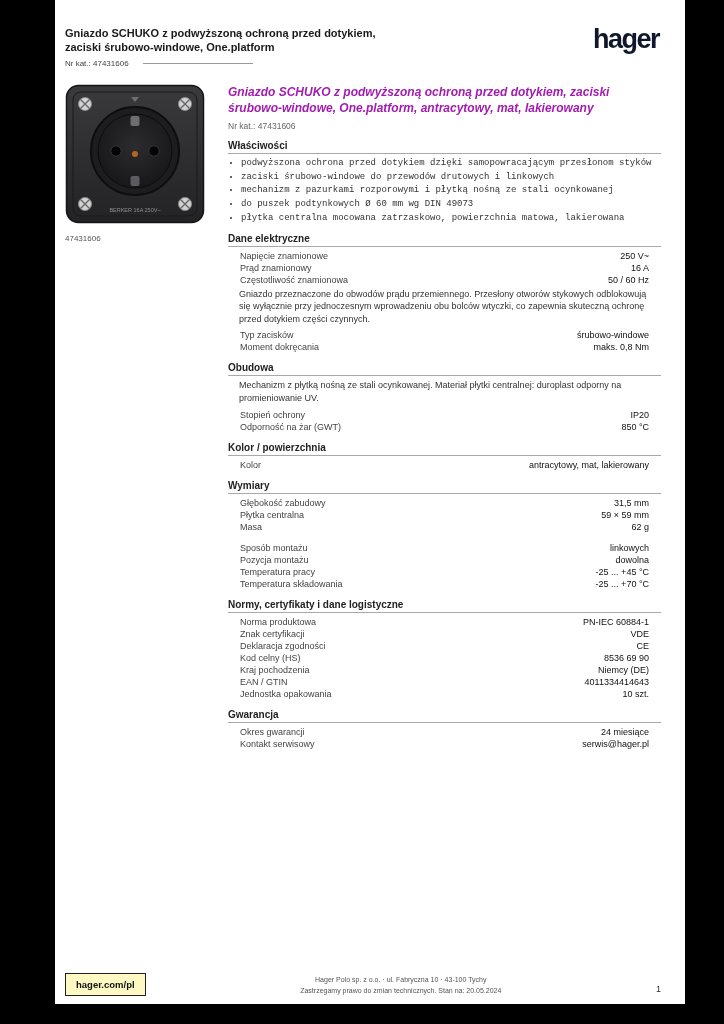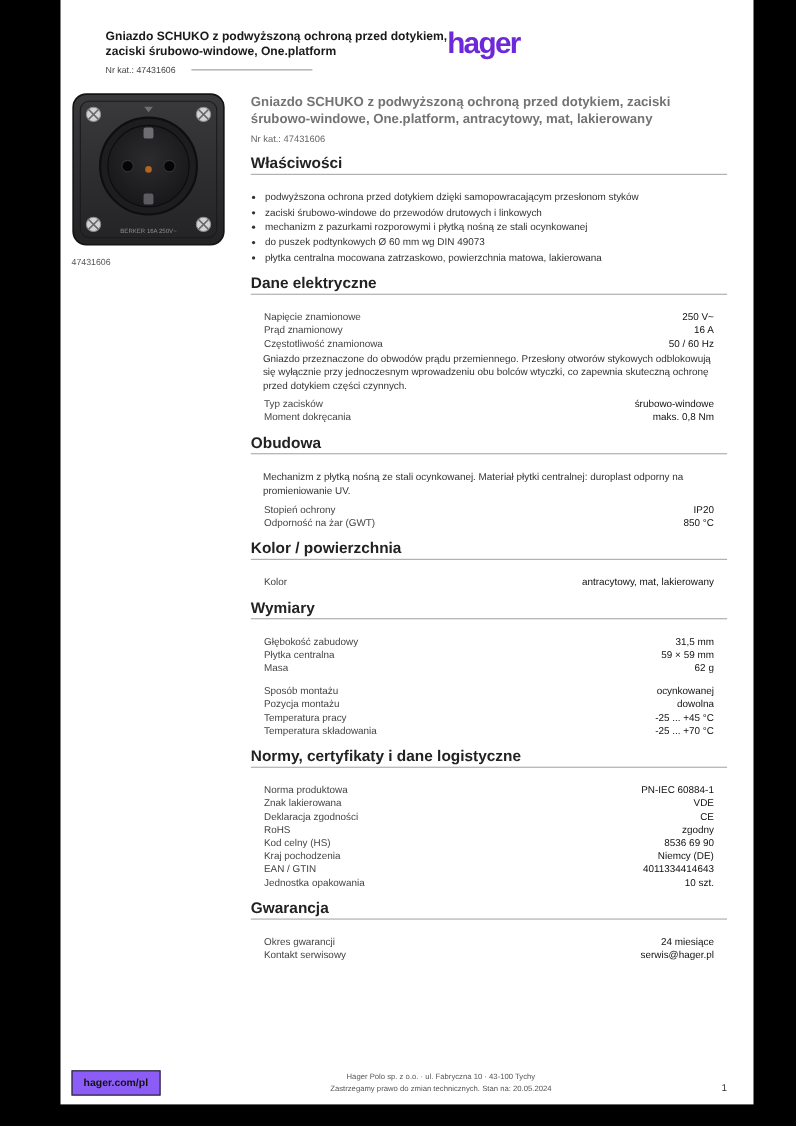--- a/index.html
+++ b/index.html
@@ -2,53 +2,53 @@
 <html lang="pl"><head>
 <meta charset="utf-8">
 <style>
   html,body{margin:0;padding:0;background:#000;}
   body{font-family:"Liberation Sans",sans-serif;-webkit-font-smoothing:antialiased;}
   .canvas{position:relative;width:724px;height:1024px;background:#000;overflow:hidden;}
   .page{position:absolute;left:55px;top:0;width:630px;height:1004px;background:#ffffff;
         box-sizing:border-box;padding:26px 24px 0 10px;overflow:hidden;}
 
   
-  header{display:flex;justify-content:flex-start;align-items:flex-start;margin-bottom:16px;margin-left:31px;}
+  header{display:flex;justify-content:space-between;align-items:flex-start;margin-bottom:16px;}
   .h-line{font-weight:bold;font-size:11px;color:#1a1a1a;line-height:1.3;}
   .h-meta{display:flex;align-items:center;gap:14px;margin-top:4px;}
   .h-ref{font-size:8px;color:#444;}
   .h-divider{width:110px;height:1px;background:#999;}
-  .logo{font-size:27px;font-weight:bold;color:#6d28d9;letter-spacing:-1.5px;line-height:1;padding-right:2px;}
+  .logo{font-size:27px;font-weight:bold;color:#0f172a;letter-spacing:-1.5px;line-height:1;padding-right:2px;}
 
   
   .content{display:flex;gap:23px;}
   .left-col{width:140px;flex:0 0 140px;}
   .product-photo{display:block;width:140px;height:140px;}
   .img-caption{font-size:8px;color:#555;margin-top:10px;}
   .right-col{flex:1;min-width:0;}
 
-  .product-title{font-size:12px;font-weight:bold;color:#737373;margin:0 0 5px;line-height:1.35;}
+  .product-title{font-size:12px;font-weight:bold;color:#a21caf;margin:0 0 5px;line-height:1.35;font-style:italic;}
   .product-ref{font-size:8.5px;color:#666;margin-bottom:9px;}
 
   
   .sec{margin-bottom:9px;}
-  .sec-h{font-size:14px;font-weight:bold;color:#222;border-bottom:1px solid #a9a9a9;
-         padding-bottom:2px;margin:0 0 14px;}
+  .sec-h{font-size:10px;font-weight:bold;color:#222;border-bottom:1px solid #a9a9a9;
+         padding-bottom:2px;margin:0 0 3px;}
   .row{display:flex;justify-content:space-between;gap:28px;font-size:9px;color:#333;padding:1px 12px;}
   .lbl{color:#444;}
   .val{color:#111;text-align:left;white-space:nowrap;}
   .para{font-size:9px;color:#333;line-height:1.4;margin:2px 11px 4px;}
-  .list{margin:2px 0;padding-left:13px;}
+  .list{margin:2px 0;padding-left:13px;font-family:Liberation Mono, monospace;}
   .list li{font-size:9px;color:#333;margin:1.5px 0;line-height:1.35;}
   .link{color:#0090d4;text-decoration:underline;cursor:pointer;}
 
   
   footer{position:absolute;left:10px;right:24px;bottom:8px;display:flex;
          align-items:flex-end;justify-content:space-between;}
-  .site-box{border:1.5px solid #222;background:#8b5cf6;padding:5px 10px;
+  .site-box{border:1.5px solid #222;background:#fef9c3;padding:5px 10px;
             font-size:9.5px;font-weight:bold;color:#111;}
   .footer-center{font-size:7px;color:#555;text-align:center;line-height:1.5;}
   .page-num{font-size:9px;color:#333;padding-bottom:2px;}
 </style>
 </head>
 <body>
 
 <div class="canvas">
   <div class="page">
 
@@ -184,21 +184,21 @@
                 <span class="val">59 × 59 mm</span>
               </div>
               <div class="row">
                 <span class="lbl">Masa</span>
                 <span class="val">62 g</span>
               </div>
             </section>
             <section class="sec">
               <div class="row">
                 <span class="lbl">Sposób montażu</span>
-                <span class="val">ocynkowanej</span>
+                <span class="val">linkowych</span>
               </div>
               <div class="row">
                 <span class="lbl">Pozycja montażu</span>
                 <span class="val">dowolna</span>
               </div>
               <div class="row">
                 <span class="lbl">Temperatura pracy</span>
                 <span class="val">-25 ... +45 °C</span>
               </div>
               <div class="row">
@@ -206,30 +206,26 @@
                 <span class="val">-25 ... +70 °C</span>
               </div>
             </section>
             <section class="sec">
               <h2 class="sec-h">Normy, certyfikaty i dane logistyczne</h2>
               <div class="row">
                 <span class="lbl">Norma produktowa</span>
                 <span class="val">PN-IEC 60884-1</span>
               </div>
               <div class="row">
-                <span class="lbl">Znak lakierowana</span>
+                <span class="lbl">Znak certyfikacji</span>
                 <span class="val">VDE</span>
               </div>
               <div class="row">
                 <span class="lbl">Deklaracja zgodności</span>
                 <span class="val">CE</span>
-              </div>
-              <div class="row">
-                <span class="lbl">RoHS</span>
-                <span class="val">zgodny</span>
               </div>
               <div class="row">
                 <span class="lbl">Kod celny (HS)</span>
                 <span class="val">8536 69 90</span>
               </div>
               <div class="row">
                 <span class="lbl">Kraj pochodzenia</span>
                 <span class="val">Niemcy (DE)</span>
               </div>
               <div class="row">

